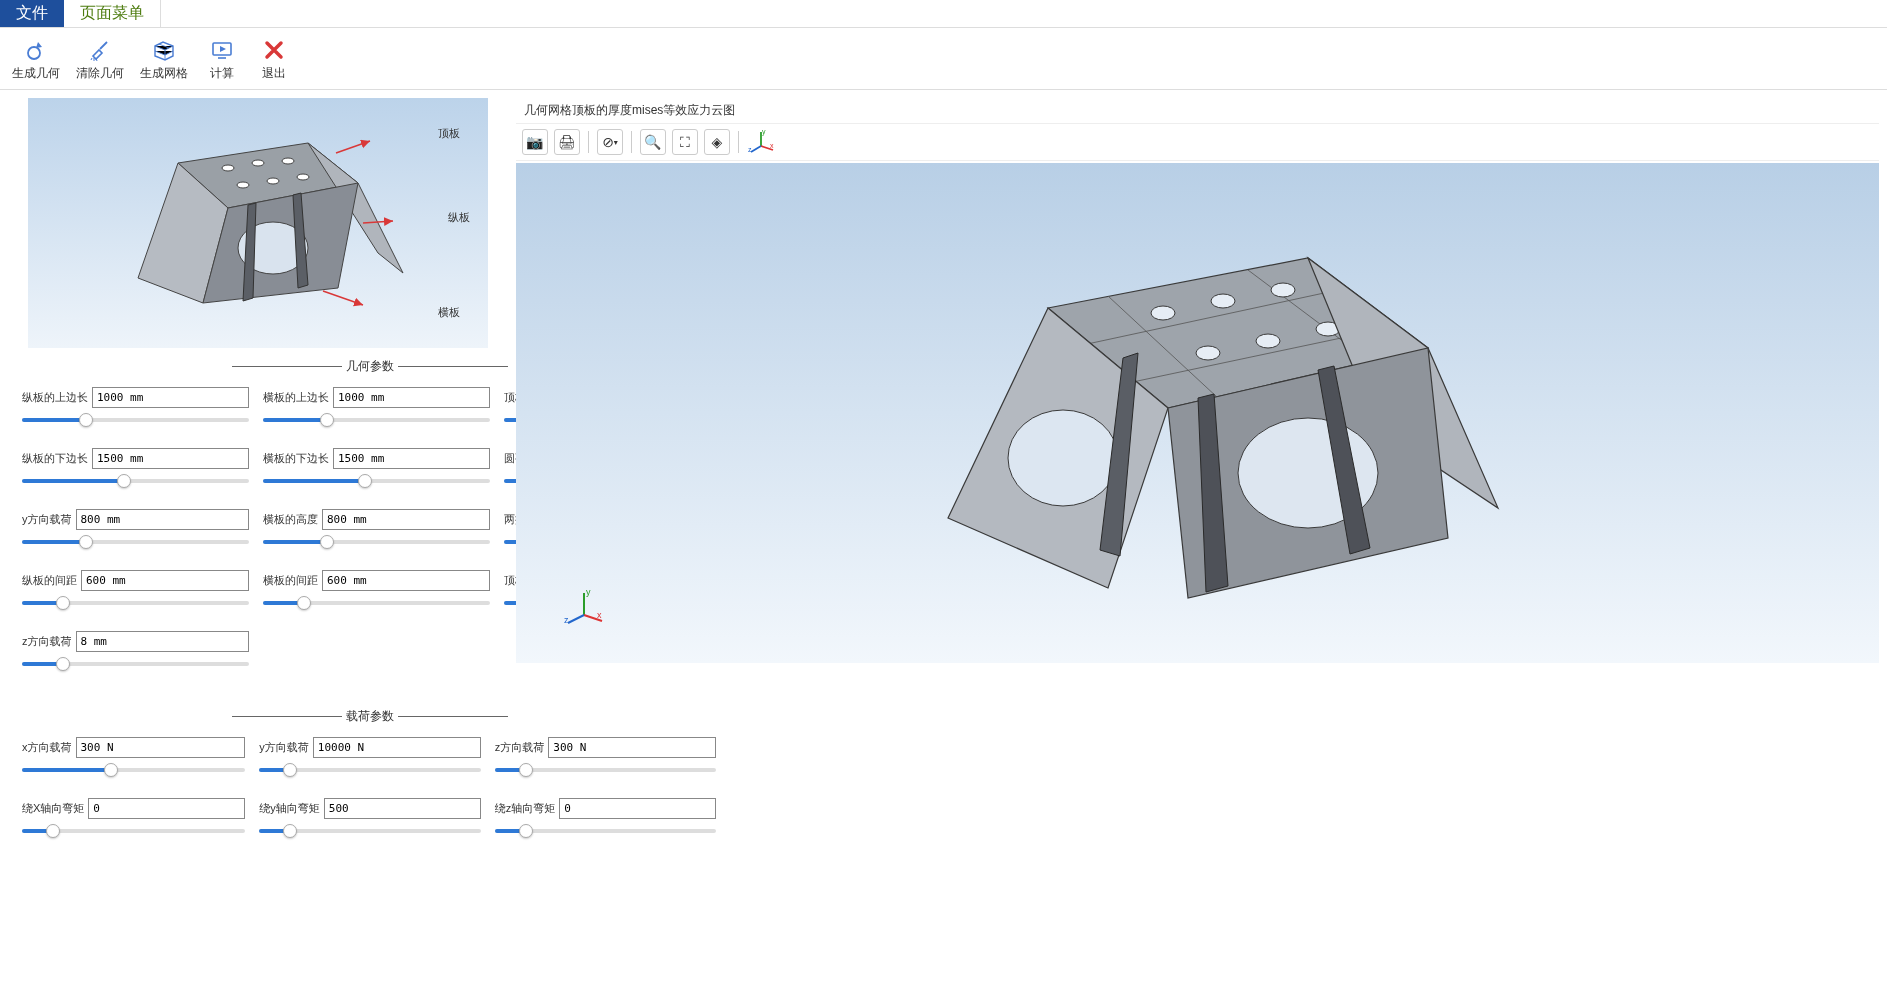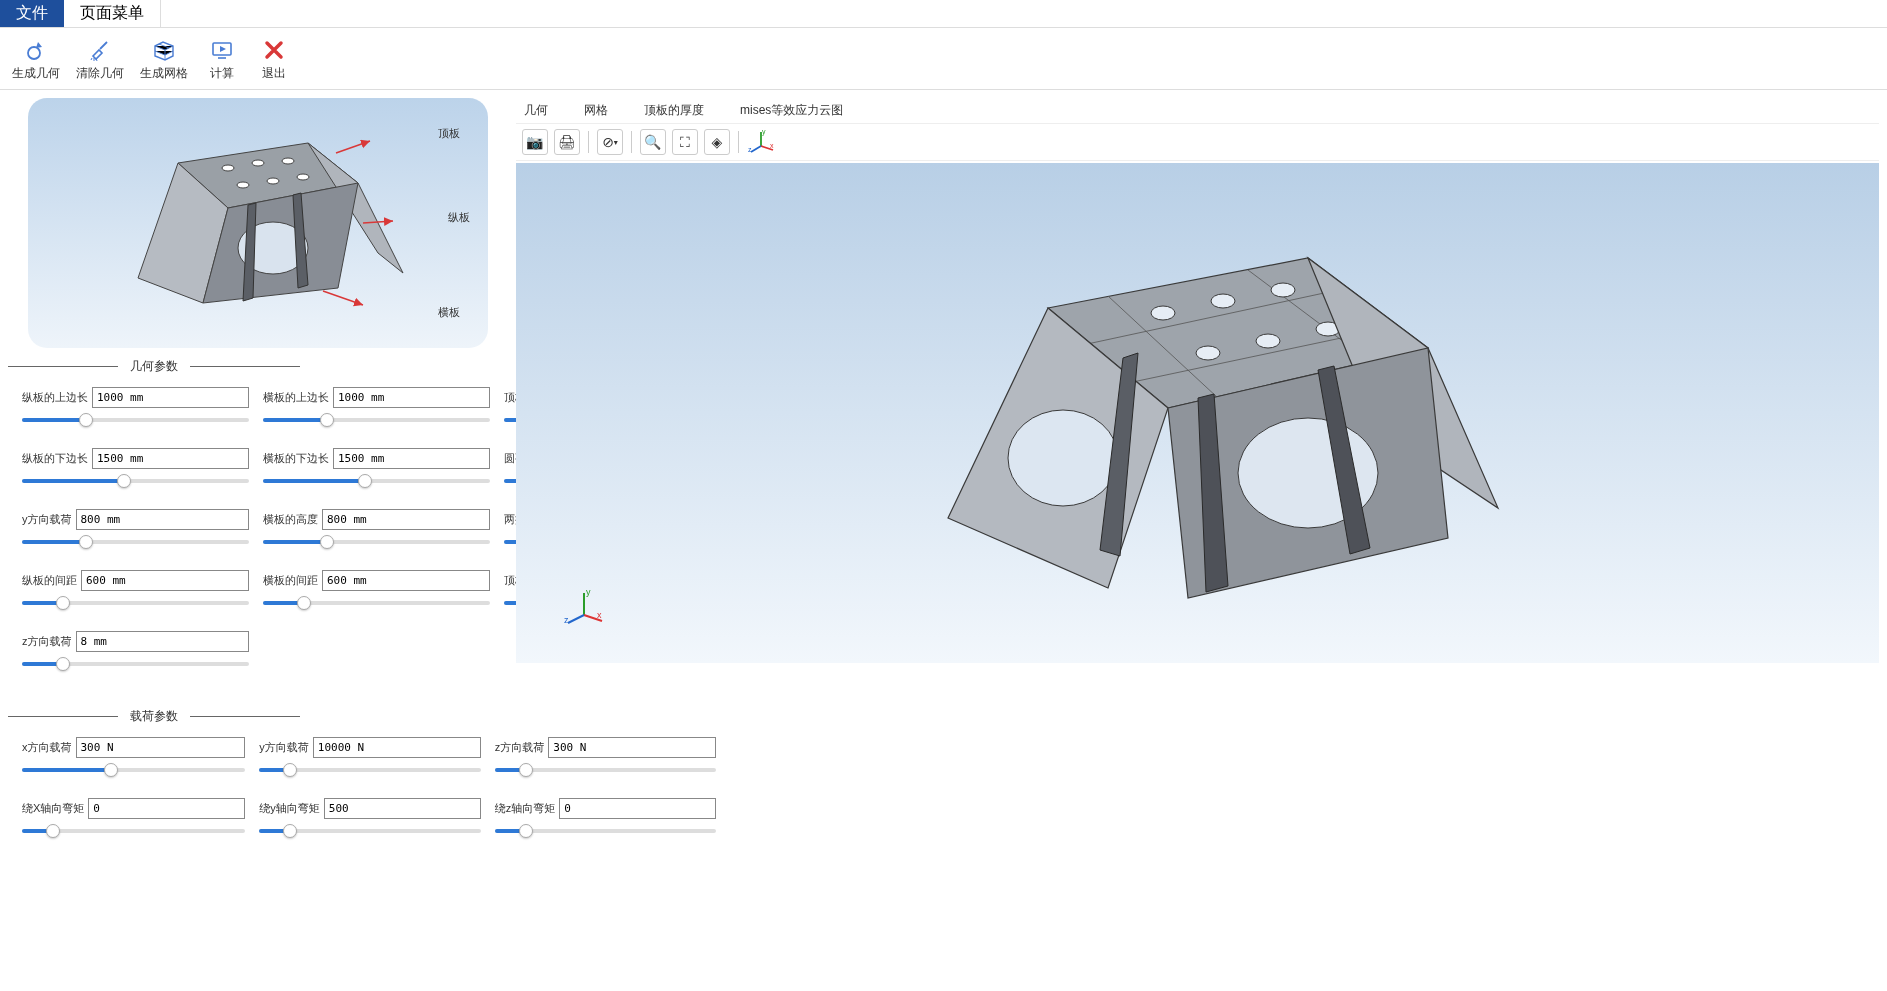--- a/index.html
+++ b/index.html
@@ -2,56 +2,56 @@
 <html><head>
 <meta charset="utf-8">
 <style>
 * { box-sizing: border-box; margin: 0; padding: 0; }
 body { font-family: "Microsoft YaHei", Arial, sans-serif; font-size: 12px; background: #fff; color: #333; }
 
 
 .menubar { display: flex; border-bottom: 1px solid #ddd; height: 28px; align-items: stretch; }
 .menubar .tab { padding: 5px 16px; font-size: 16px; cursor: pointer; display: flex; align-items: center; }
 .menubar .tab.active { background: #1e4f9c; color: #fff; }
-.menubar .tab.inactive { background: #fff; color: #000000; border-right: 1px solid #ddd; }
+.menubar .tab.inactive { background: #fff; color: #4d7c0f; border-right: 1px solid #ddd; }
 
 
 .toolbar { display: flex; border-bottom: 1px solid #ddd; padding: 4px 8px 2px 8px; gap: 8px; height: 62px; align-items: center; }
 .toolbar .tbtn { display: flex; flex-direction: column; align-items: center; gap: 2px; padding: 2px 4px; cursor: pointer; min-width: 44px; }
 .toolbar .tbtn .ic { font-size: 22px; height: 26px; display: flex; align-items: center; justify-content: center; }
 .toolbar .tbtn .lbl { font-size: 12px; color: #333; }
 .blue { color: #4a7dd4; }
 .red { color: #d93838; }
 
 
 .main { display: flex; gap: 8px; padding: 8px; }
 .left { width: 500px; flex-shrink: 0; }
 .right { flex: 1; }
 
 
-.preview { background: linear-gradient(180deg, #bcd3ea 0%, #eef4fa 100%); height: 250px; margin: 0 20px 10px 20px; position: relative; display:flex; align-items:center; justify-content:center;border-radius:19px; }
-
-
-.divider { display: flex; align-items: center; gap: 12px; margin: 8px 0 12px 0; justify-content: flex-start; }
+.preview { background: linear-gradient(180deg, #bcd3ea 0%, #eef4fa 100%); height: 250px; margin: 0 20px 10px 20px; position: relative; display:flex; align-items:center; justify-content:center; }
+
+
+.divider { display: flex; align-items: center; gap: 4px; margin: 8px 0 12px 0; justify-content: flex-end; }
 .divider .line { flex: 0 0 110px; height: 1px; background: #666; }
 .divider .txt { font-size: 12px; }
 
 
 .params { display: grid; grid-template-columns: repeat(3, 1fr); gap: 20px 14px; padding: 0 14px; }
 .param { display: flex; flex-direction: column; gap: 4px; }
 .param .row { display: flex; align-items: center; gap: 4px; }
 .param .lbl { font-size: 11px; white-space: nowrap; flex-shrink: 0; }
 .param input[type=text] { flex: 1; min-width: 0; border: 1px solid #888; padding: 3px 4px; font-size: 11px; font-family: monospace; }
 .slider { position: relative; height: 16px; display: flex; align-items: center; }
 .slider .track { height: 4px; background: #ddd; border-radius: 2px; flex: 1; position: relative; }
 .slider .fill { height: 4px; background: #2e79d6; border-radius: 2px; position: absolute; left: 0; top: 0; }
 .slider .thumb { width: 14px; height: 14px; background: #fff; border: 1px solid #aaa; border-radius: 50%; position: absolute; top: 50%; transform: translate(-50%,-50%); box-shadow: 0 1px 2px rgba(0,0,0,0.2); }
 
 
-.viewer-tabs { display: flex; gap: 36px; padding: 4px 8px; font-size: 12px; }
+.viewer-tabs { display: flex; gap: 0; padding: 4px 8px; font-size: 12px; }
 .viewer-tabs span { cursor: pointer; }
 .viewer-toolbar { display: flex; gap: 6px; padding: 4px 6px; align-items: center; border-top:1px solid #eee; border-bottom:1px solid #eee; }
 .viewer-toolbar .vbtn { width: 26px; height: 26px; border: 1px solid #ccc; border-radius: 3px; display: flex; align-items: center; justify-content: center; font-size: 14px; cursor: pointer; background:#fff; }
 .viewer-toolbar .sep { width:1px; height:22px; background:#ccc; margin:0 2px; }
 .viewport { background: linear-gradient(180deg, #b8cfe6 0%, #f2f7fc 100%); height: 500px; position: relative; margin-top: 2px; display:flex; align-items:center; justify-content:center; }
 
 
 .gizmo { position: absolute; font-size: 10px; }
 .gizmo.small { left: 48px; bottom: 36px; }
 .gizmo.topbar { position: static; }

